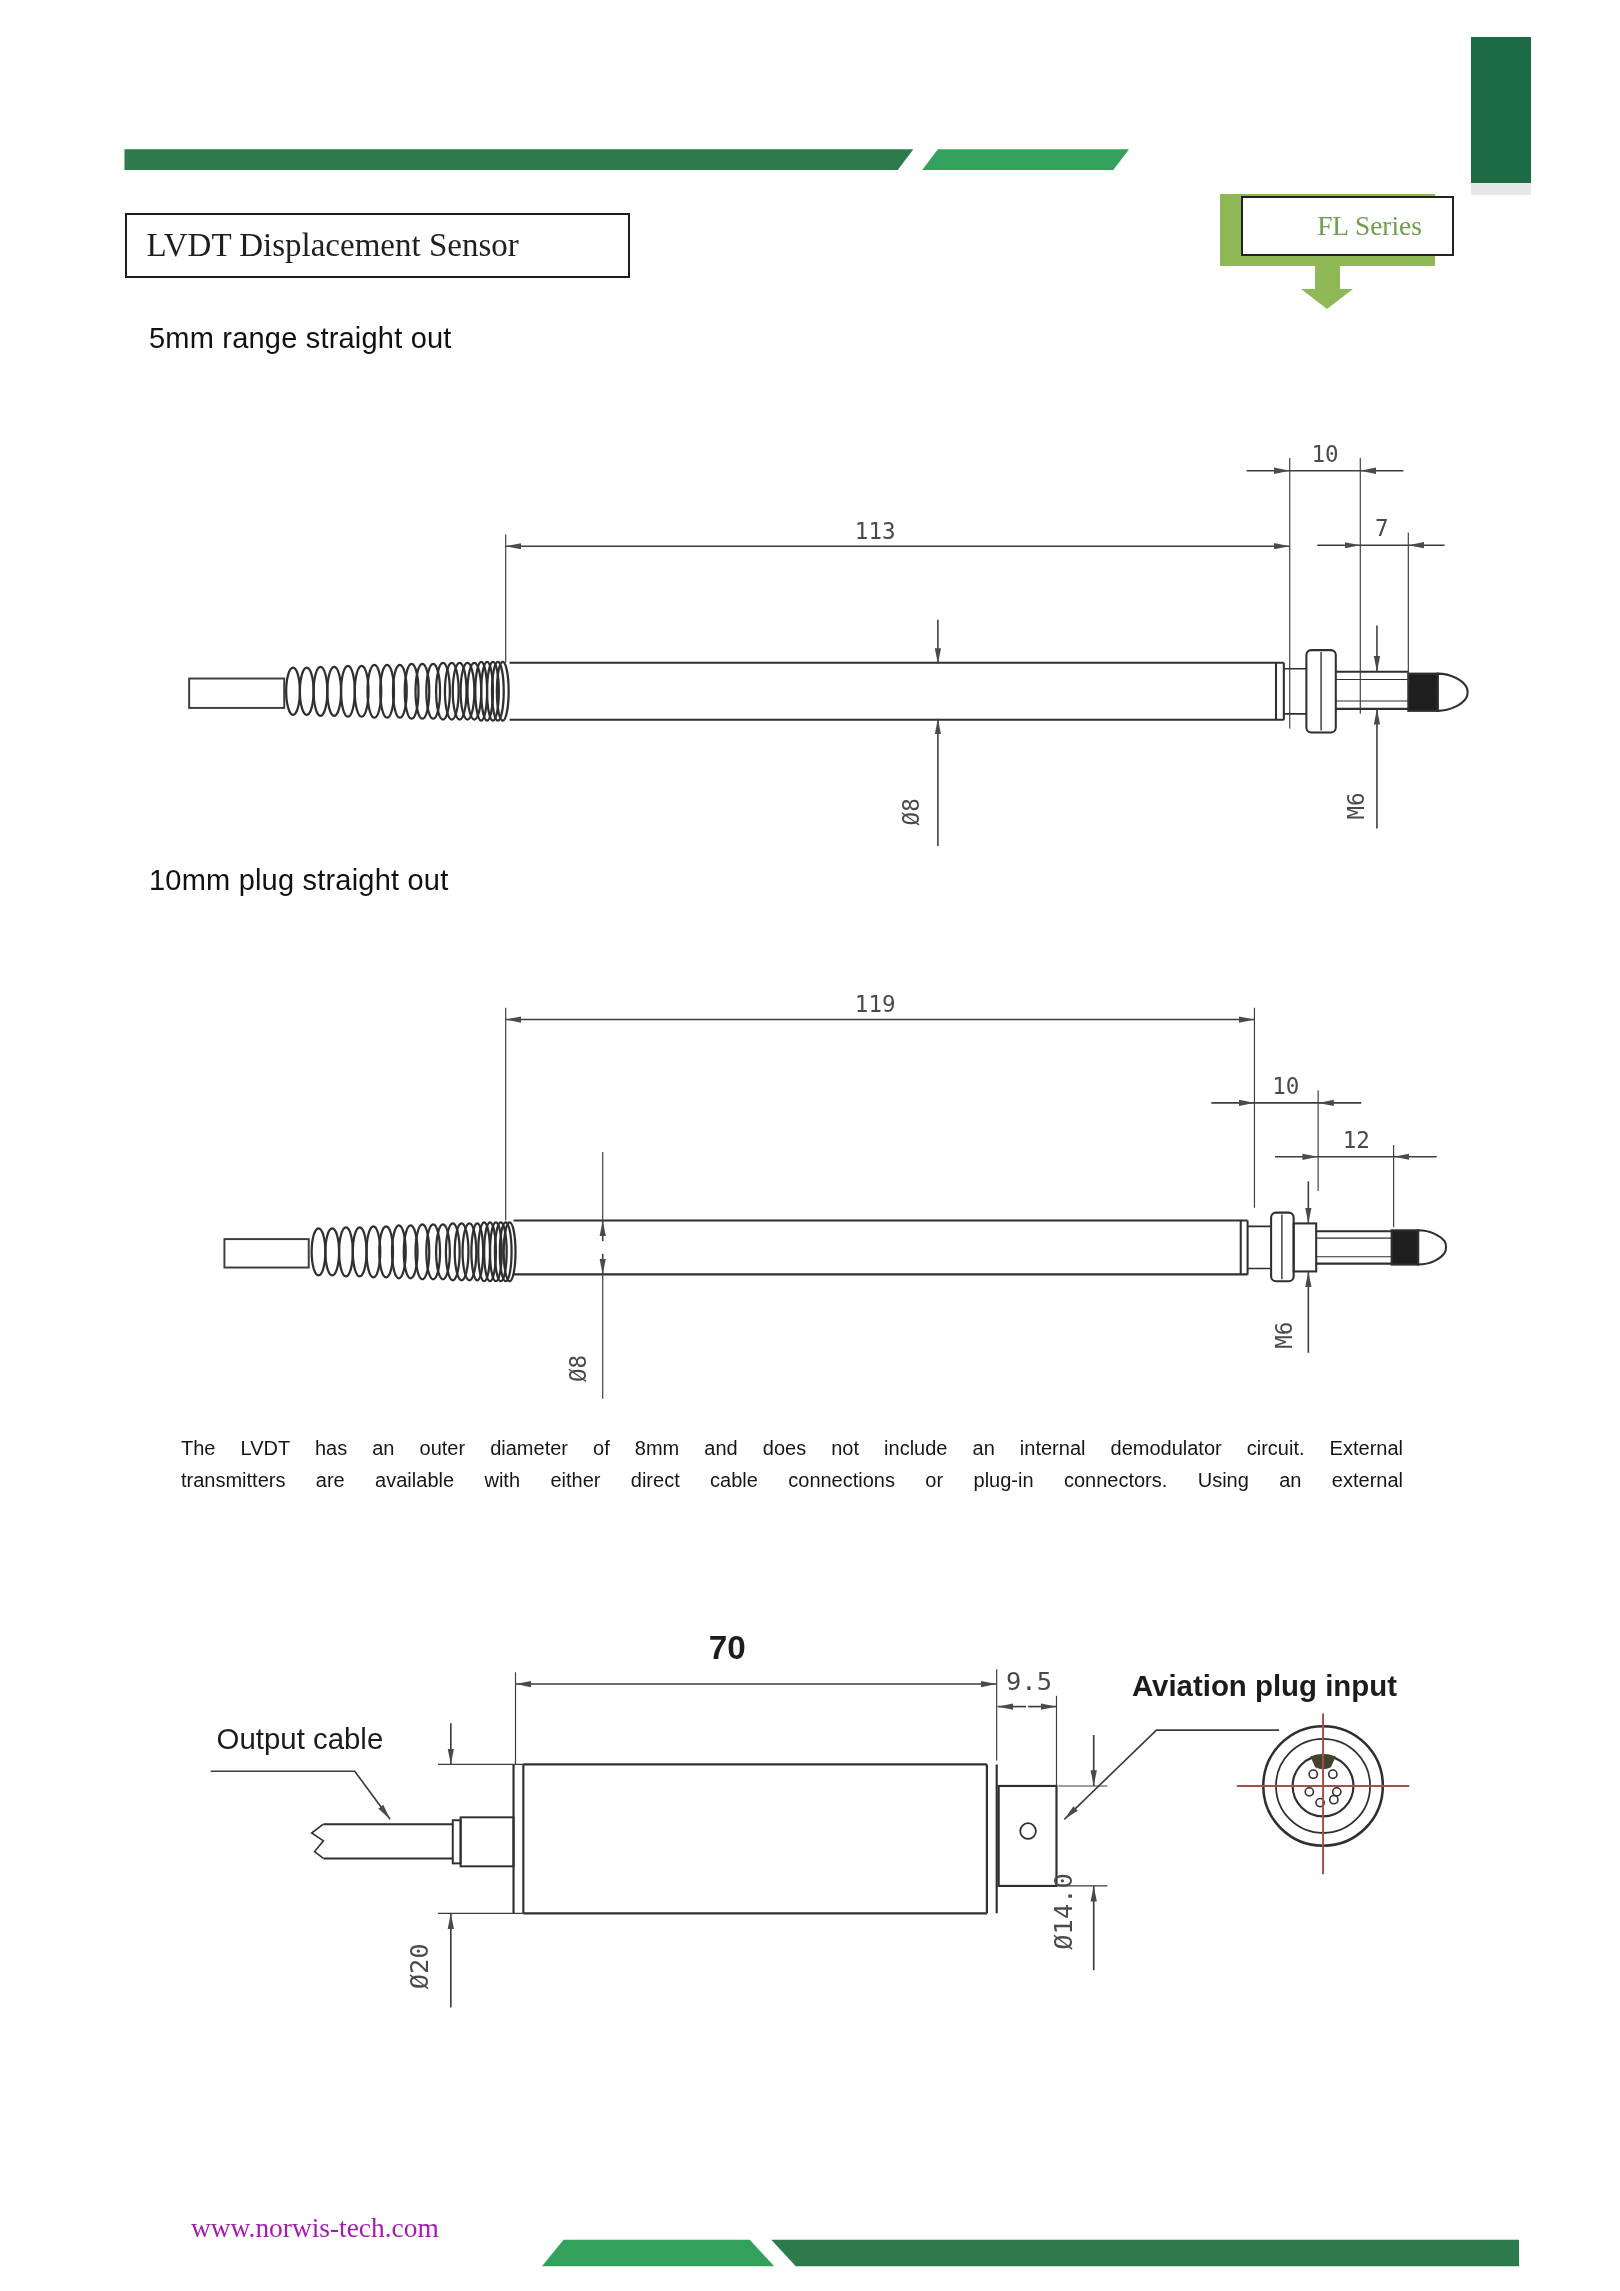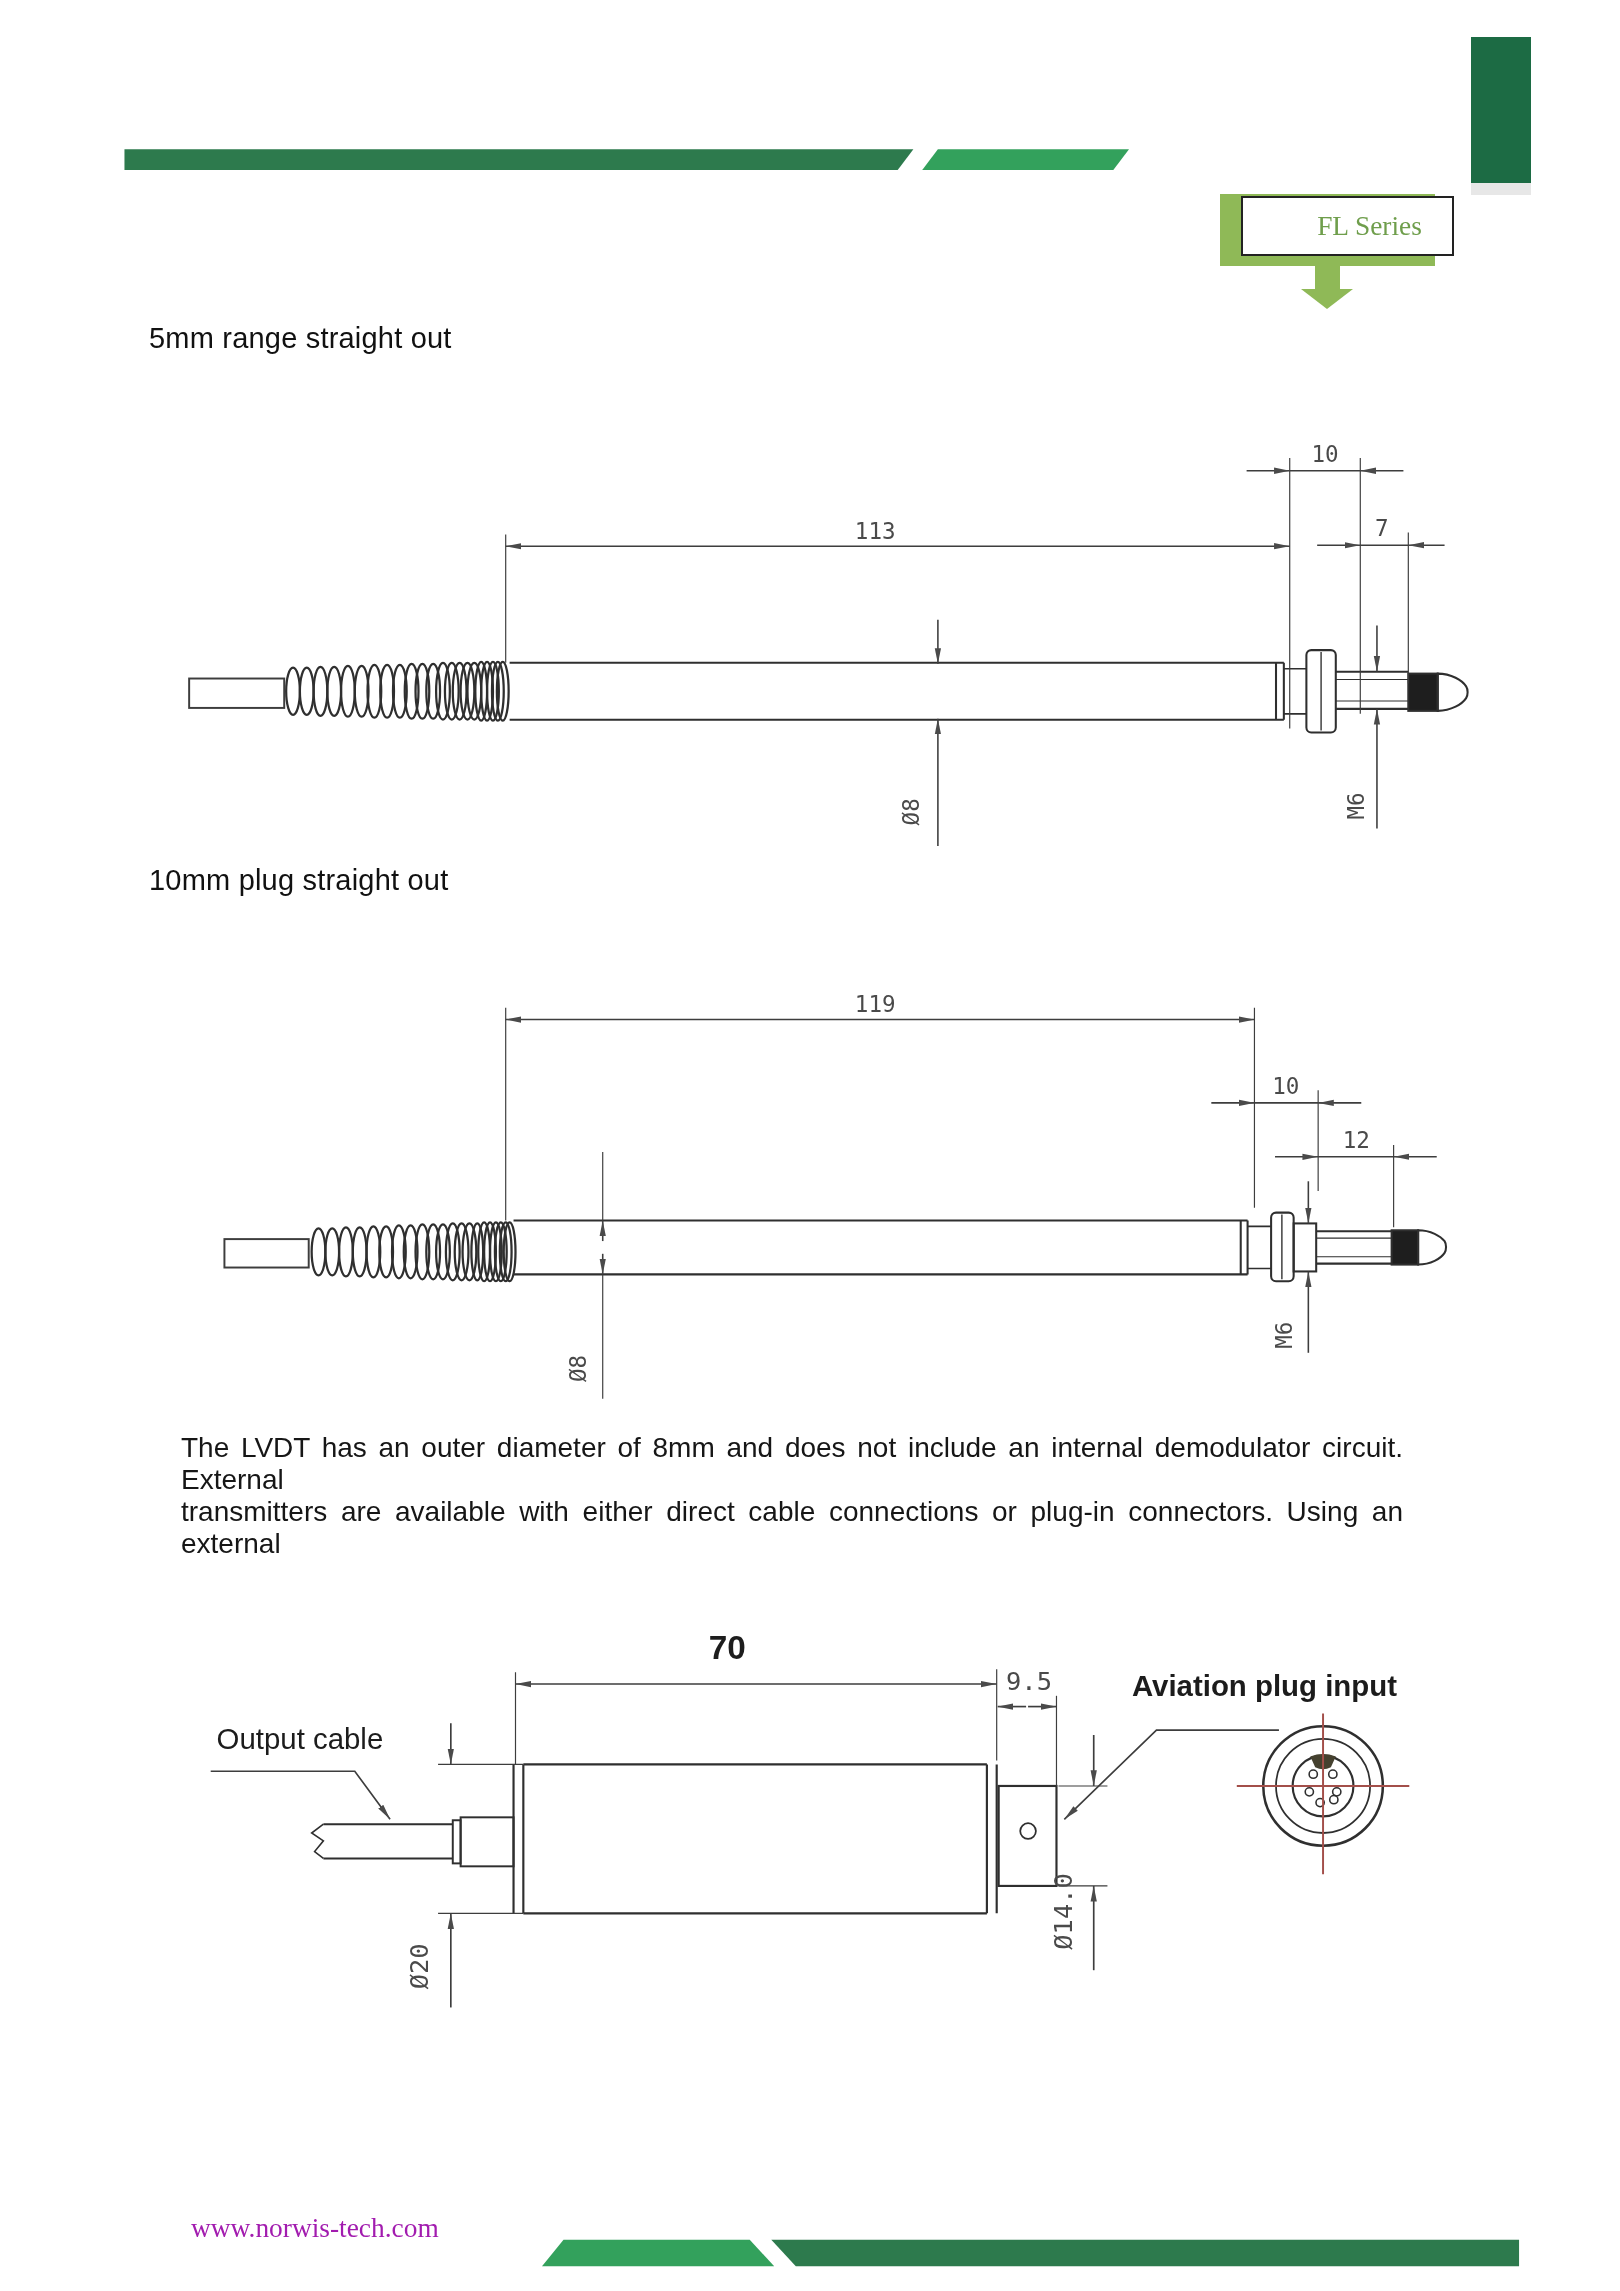--- a/index.html
+++ b/index.html
@@ -19,21 +19,21 @@
   .badge-inner span{font-family:"Liberation Serif",serif;font-size:27.4px;color:#6f9e4c;
                line-height:56px;}
   .arrow-stem{left:1315px;top:266px;width:24.5px;height:23.5px;background:#8fb957;}
   .arrow-head{left:1301px;top:289px;width:0;height:0;border-left:26.5px solid transparent;
               border-right:26.5px solid transparent;border-top:20.6px solid #8fb957;}
   
   .h1a{left:149px;top:322px;}
   .h1b{left:149px;top:864px;}
   .sec-h{font-size:29px;font-weight:normal;color:#111;letter-spacing:0.2px;}
   
-  .para{left:181px;top:1432px;width:1222px;font-size:28px;color:#161616;}
+  .para{left:181px;top:1432px;width:1222px;font-size:20px;color:#161616;}
   .para .ln{line-height:32px;}
   .jst{text-align:justify;text-align-last:justify;}
   
   .site{left:191px;top:2213px;font-family:"Liberation Serif",serif;font-size:27.4px;color:#a21caf;}
   
   .dim{font-family:"DejaVu Sans Mono",monospace;font-size:23px;fill:#4a4a4a;}
   .dimbig{font-family:"DejaVu Sans Mono",monospace;font-size:26px;fill:#4a4a4a;}
   .lenbold{font-family:"Liberation Sans",sans-serif;font-size:34px;font-weight:bold;fill:#1d1d1d;}
   .lbl{font-family:"Liberation Sans",sans-serif;font-size:30px;fill:#1c1c1c;}
   .lblb{font-family:"Liberation Sans",sans-serif;font-size:30px;font-weight:bold;fill:#1c1c1c;}
@@ -273,20 +273,23 @@
     <text class="lbl" x="221" y="1784">Output cable</text>
     <text class="lblb" x="1155" y="1730">Aviation plug input</text>
 
     <polygon points="553,2312 575,2285 765,2285 790,2312" fill="#33a15c"></polygon>
     <polygon points="812,2312 787,2285 1550,2285 1550,2312" fill="#2d7a4d"></polygon>
   </svg>
 
   <div class="abs corner-block"></div>
   <div class="abs corner-shadow"></div>
 
+  <div class="abs title-box">
+    <span>LVDT Displacement Sensor</span>
+  </div>
 
   <div class="abs badge"></div>
   <div class="abs badge-inner">
     <span>FL Series</span>
   </div>
   <div class="abs arrow-stem"></div>
   <div class="abs arrow-head"></div>
 
   <div class="abs h1a sec-h">5mm range straight out</div>
   <div class="abs h1b sec-h">10mm plug straight out</div>

